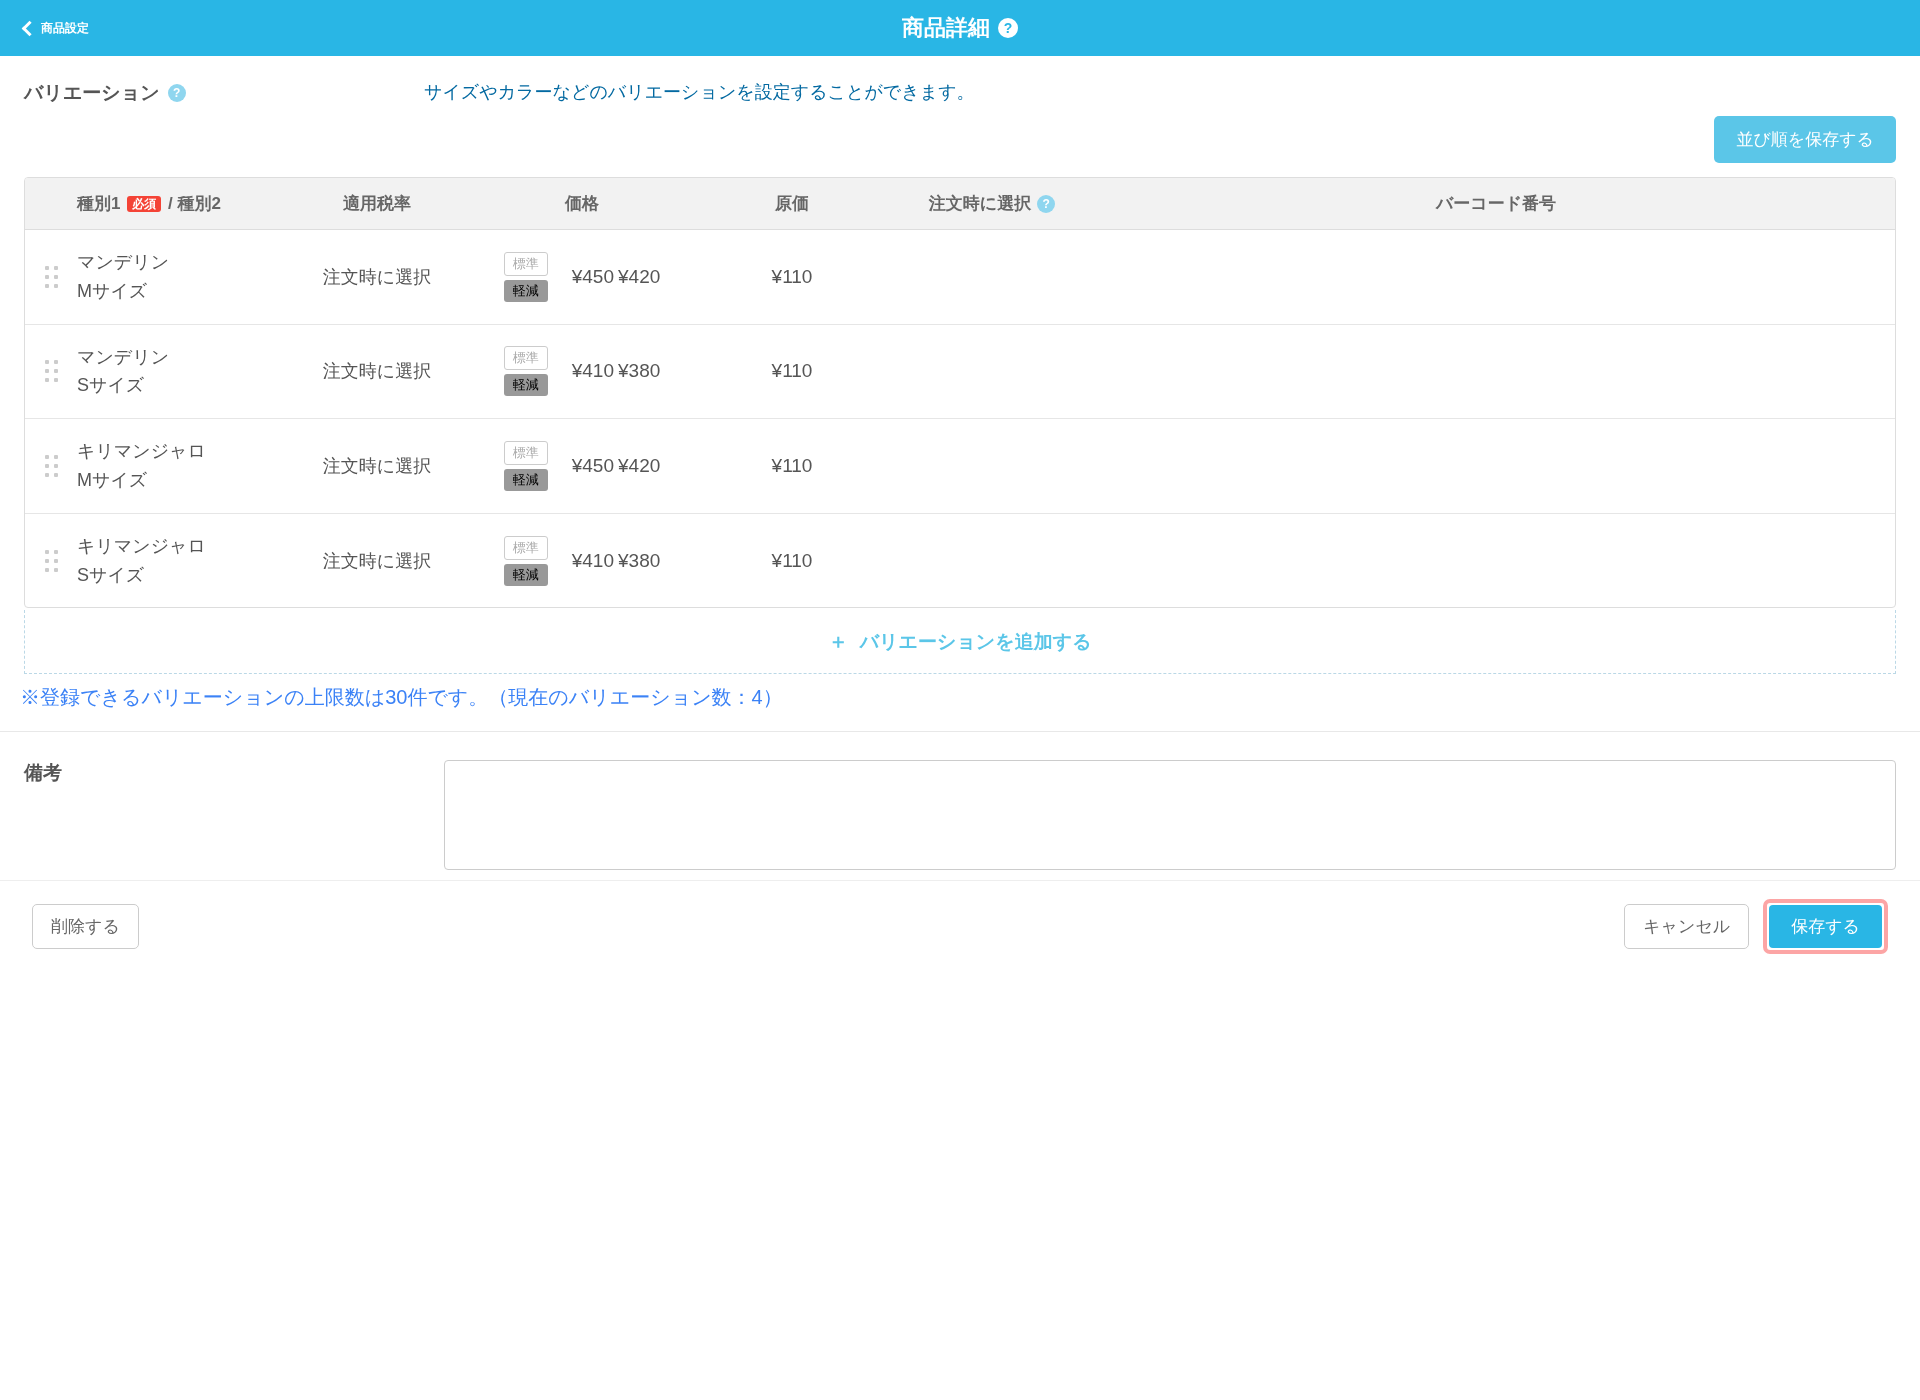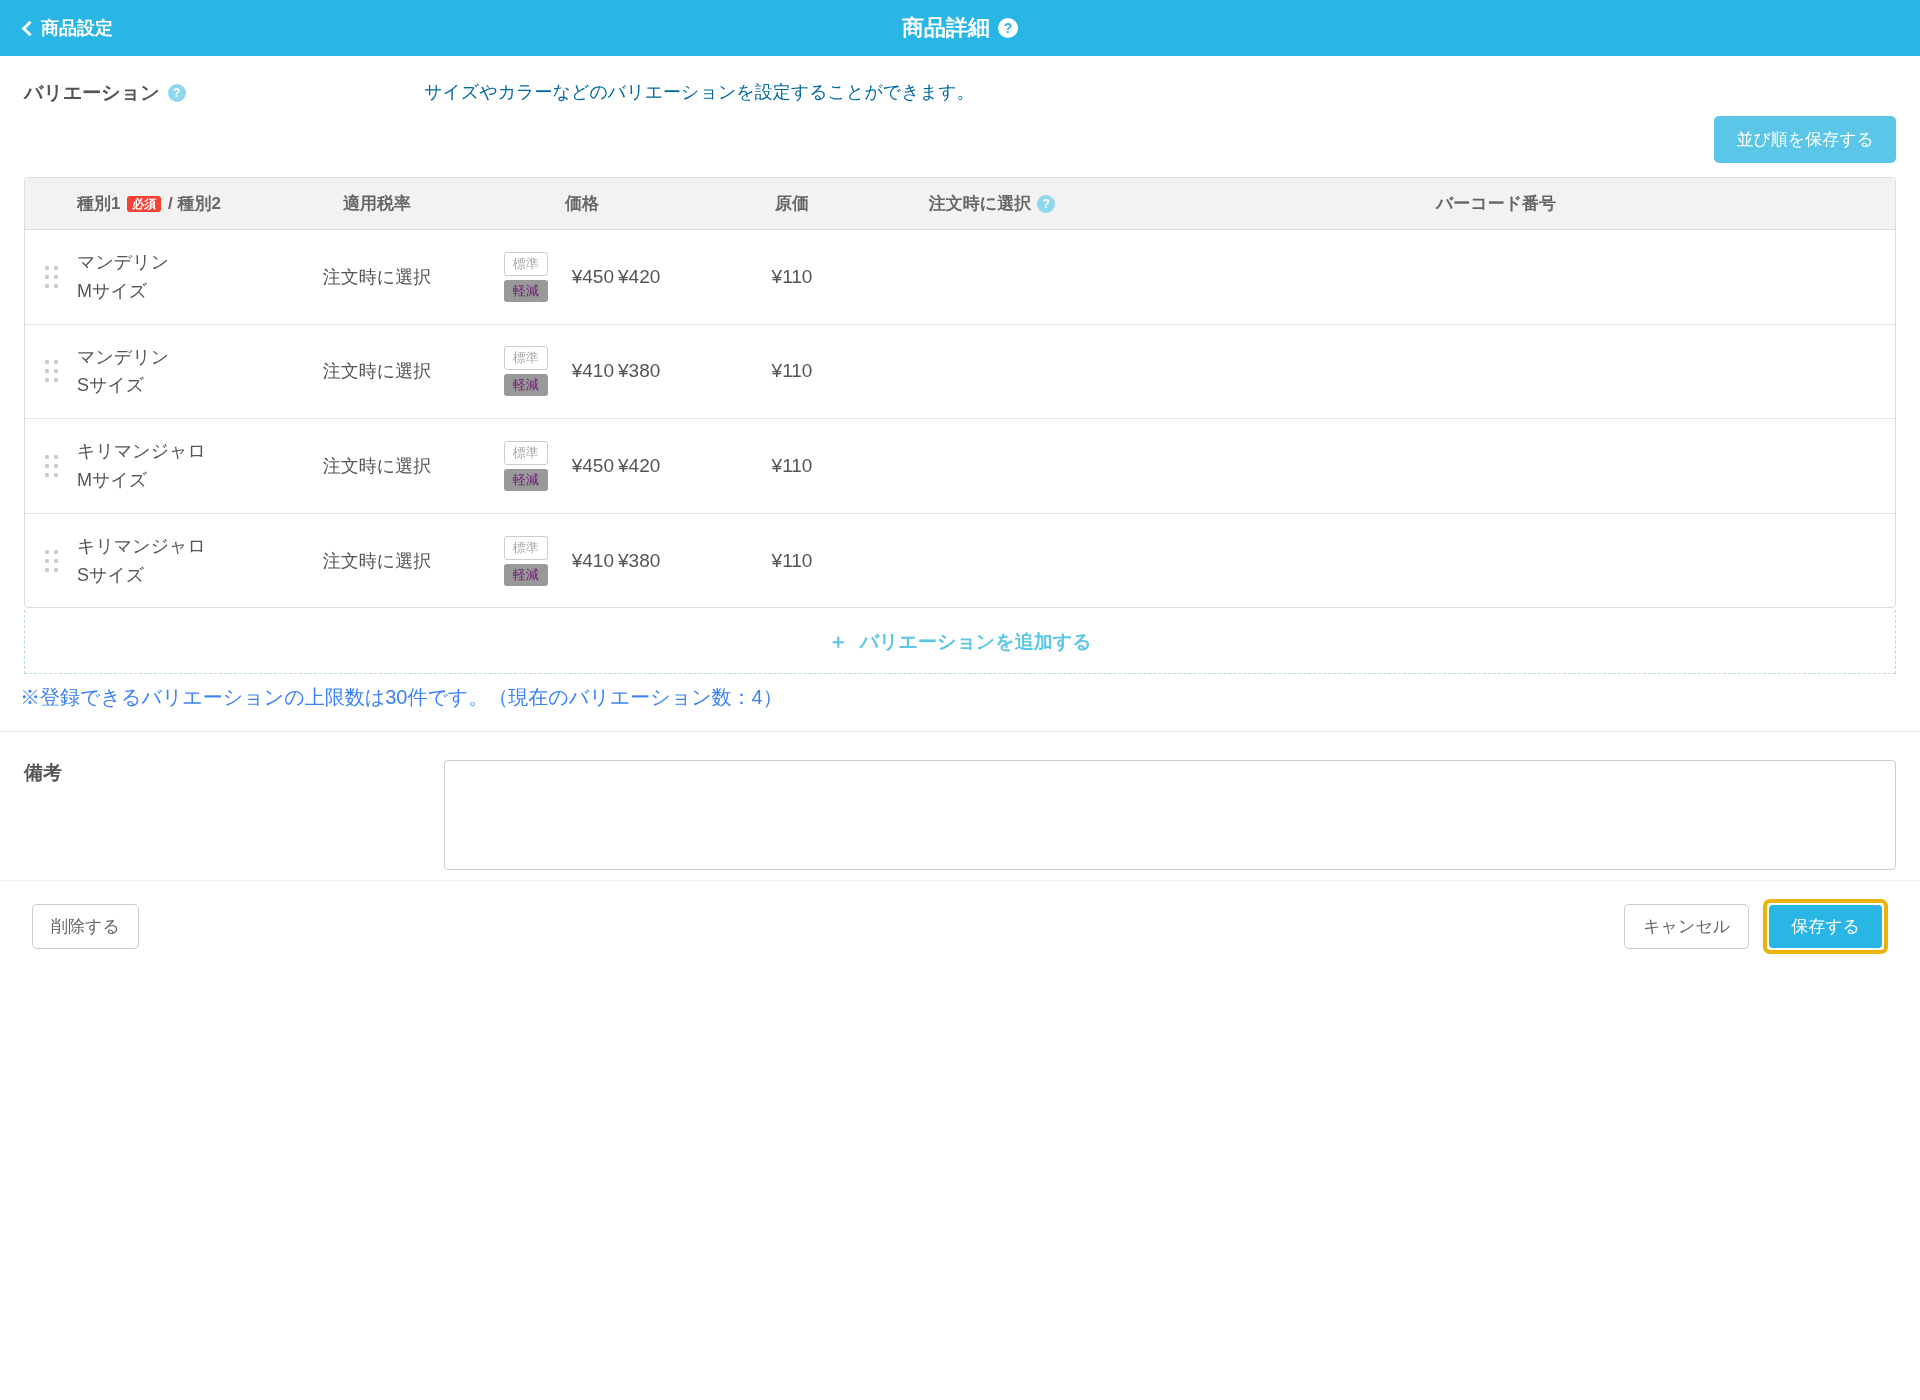--- a/index.html
+++ b/index.html
@@ -14,21 +14,21 @@
       display: flex;
       align-items: center;
       height: 56px;
       position: relative;
     }
     .back-btn {
       display: flex;
       align-items: center;
       gap: 6px;
       color: #fff;
-      font-size: 18px;
+      font-size: 12px;
       font-weight: 600;
       padding: 0 24px;
       cursor: pointer;
     }
     .chevron-left {
       display: inline-block;
       width: 11px;
       height: 11px;
       border-left: 3px solid #fff;
       border-bottom: 3px solid #fff;
@@ -188,21 +188,21 @@
       text-align: center;
       min-width: 42px;
     }
     .badge-std {
       background: #fff;
       color: #aaa;
       border: 1px solid #ccc;
     }
     .badge-red {
       background: #999;
-      color: #701a75;
+      color: #000000;
     }
     .price-values {
       display: flex;
       flex-direction: row;
       gap: 4px;
       text-align: right;
       font-size: 19px;
     }
     .cost-cell { width: 190px; text-align: center; font-size: 19px; }
     .code-cell { width: 210px; }
@@ -269,21 +269,21 @@
     .btn-cancel {
       background: #fff;
       color: #666;
       border: 1px solid #ccc;
       padding: 10px 18px;
       font-size: 17px;
       border-radius: 5px;
       cursor: pointer;
     }
     .btn-save-wrap {
-      border: 4px solid #eab308;
+      border: 4px solid #fca5a5;
       border-radius: 7px;
       padding: 2px;
     }
     .btn-save {
       background: #29b6e5;
       color: #fff;
       border: none;
       padding: 10px 22px;
       font-size: 17px;
       border-radius: 4px;

